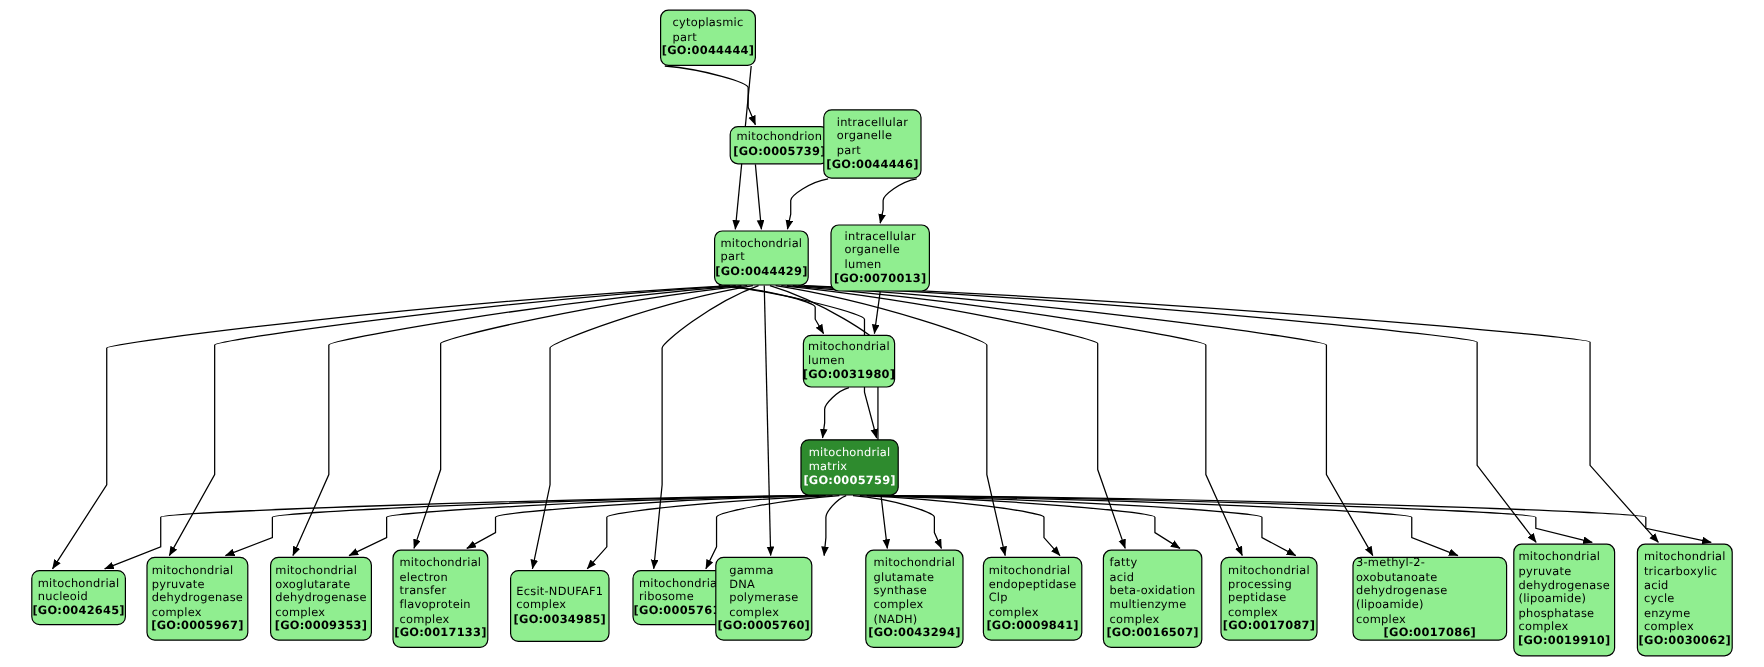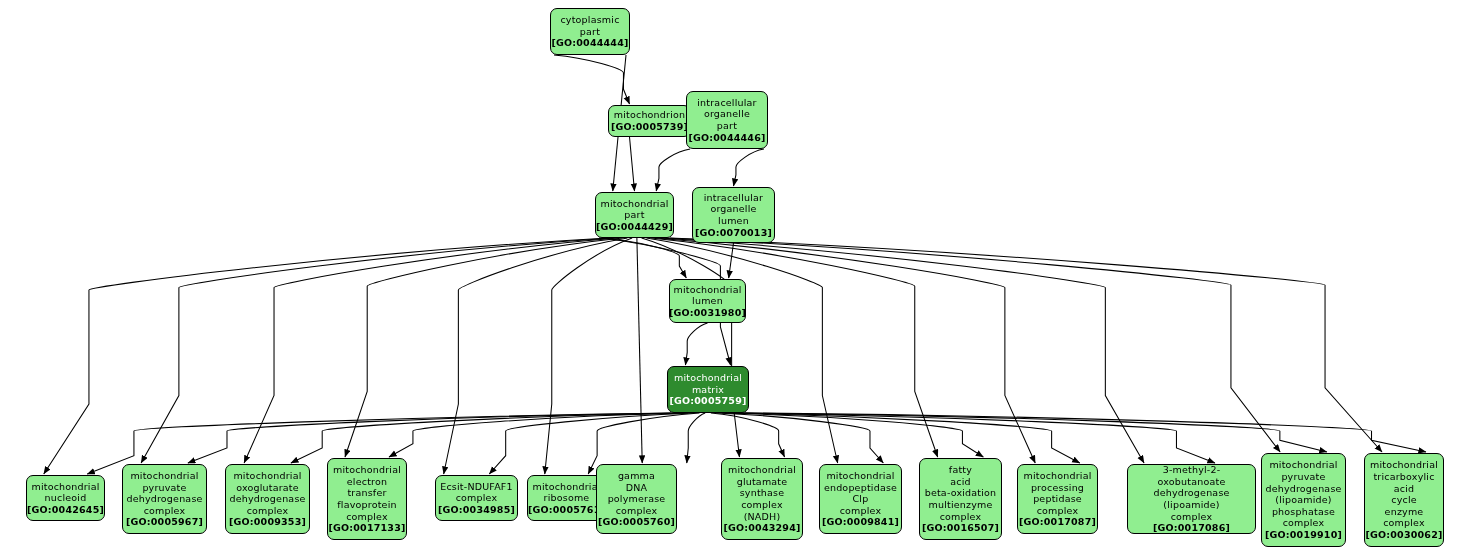--- a/index.html
+++ b/index.html
@@ -15,21 +15,21 @@
     position:absolute;
     box-sizing:border-box;
     border:1px solid #000000;
     border-radius:7px;
     background:#90ee90;
     color:#000000;
     display:flex;
     flex-direction:column;
     align-items:center;
     justify-content:center;
-    text-align:center;
+    text-align:left;
     font-size:9.5px;
     line-height:11.6px;
     letter-spacing:.2px;
     z-index:5;
     white-space:pre-line;
     padding:1px 2px;
   }
   .node.selected{
     background:#2e8b2e;
     color:#ffffff;
@@ -112,21 +112,21 @@
 complex</span><span class="goid">[GO:0005967]</span></div>
       <div class="node" style="left: 225px; top: 464px; width: 85px; height: 70px;"><span class="lbl">mitochondrial
 oxoglutarate
 dehydrogenase
 complex</span><span class="goid">[GO:0009353]</span></div>
       <div class="node" style="left: 327px; top: 458px; width: 80px; height: 82px;"><span class="lbl">mitochondrial
 electron
 transfer
 flavoprotein
 complex</span><span class="goid">[GO:0017133]</span></div>
-      <div class="node" style="left: 435px; top: 475px; width: 83px; height: 46px;"><span class="lbl">Ecsit-NDUFAF1
+      <div class="node" style="left: 425px; top: 475px; width: 83px; height: 60px;"><span class="lbl">Ecsit-NDUFAF1
 complex</span><span class="goid">[GO:0034985]</span></div>
       <div class="node" style="left: 527px; top: 475px; width: 79px; height: 46px;"><span class="lbl">mitochondrial
 ribosome</span><span class="goid">[GO:0005761]</span></div>
       <div class="node" style="left: 596px; top: 464px; width: 81px; height: 70px;"><span class="lbl">gamma
 DNA
 polymerase
 complex</span><span class="goid">[GO:0005760]</span></div>
       <div class="node" style="left: 721px; top: 458px; width: 82px; height: 82px;"><span class="lbl">mitochondrial
 glutamate
 synthase

